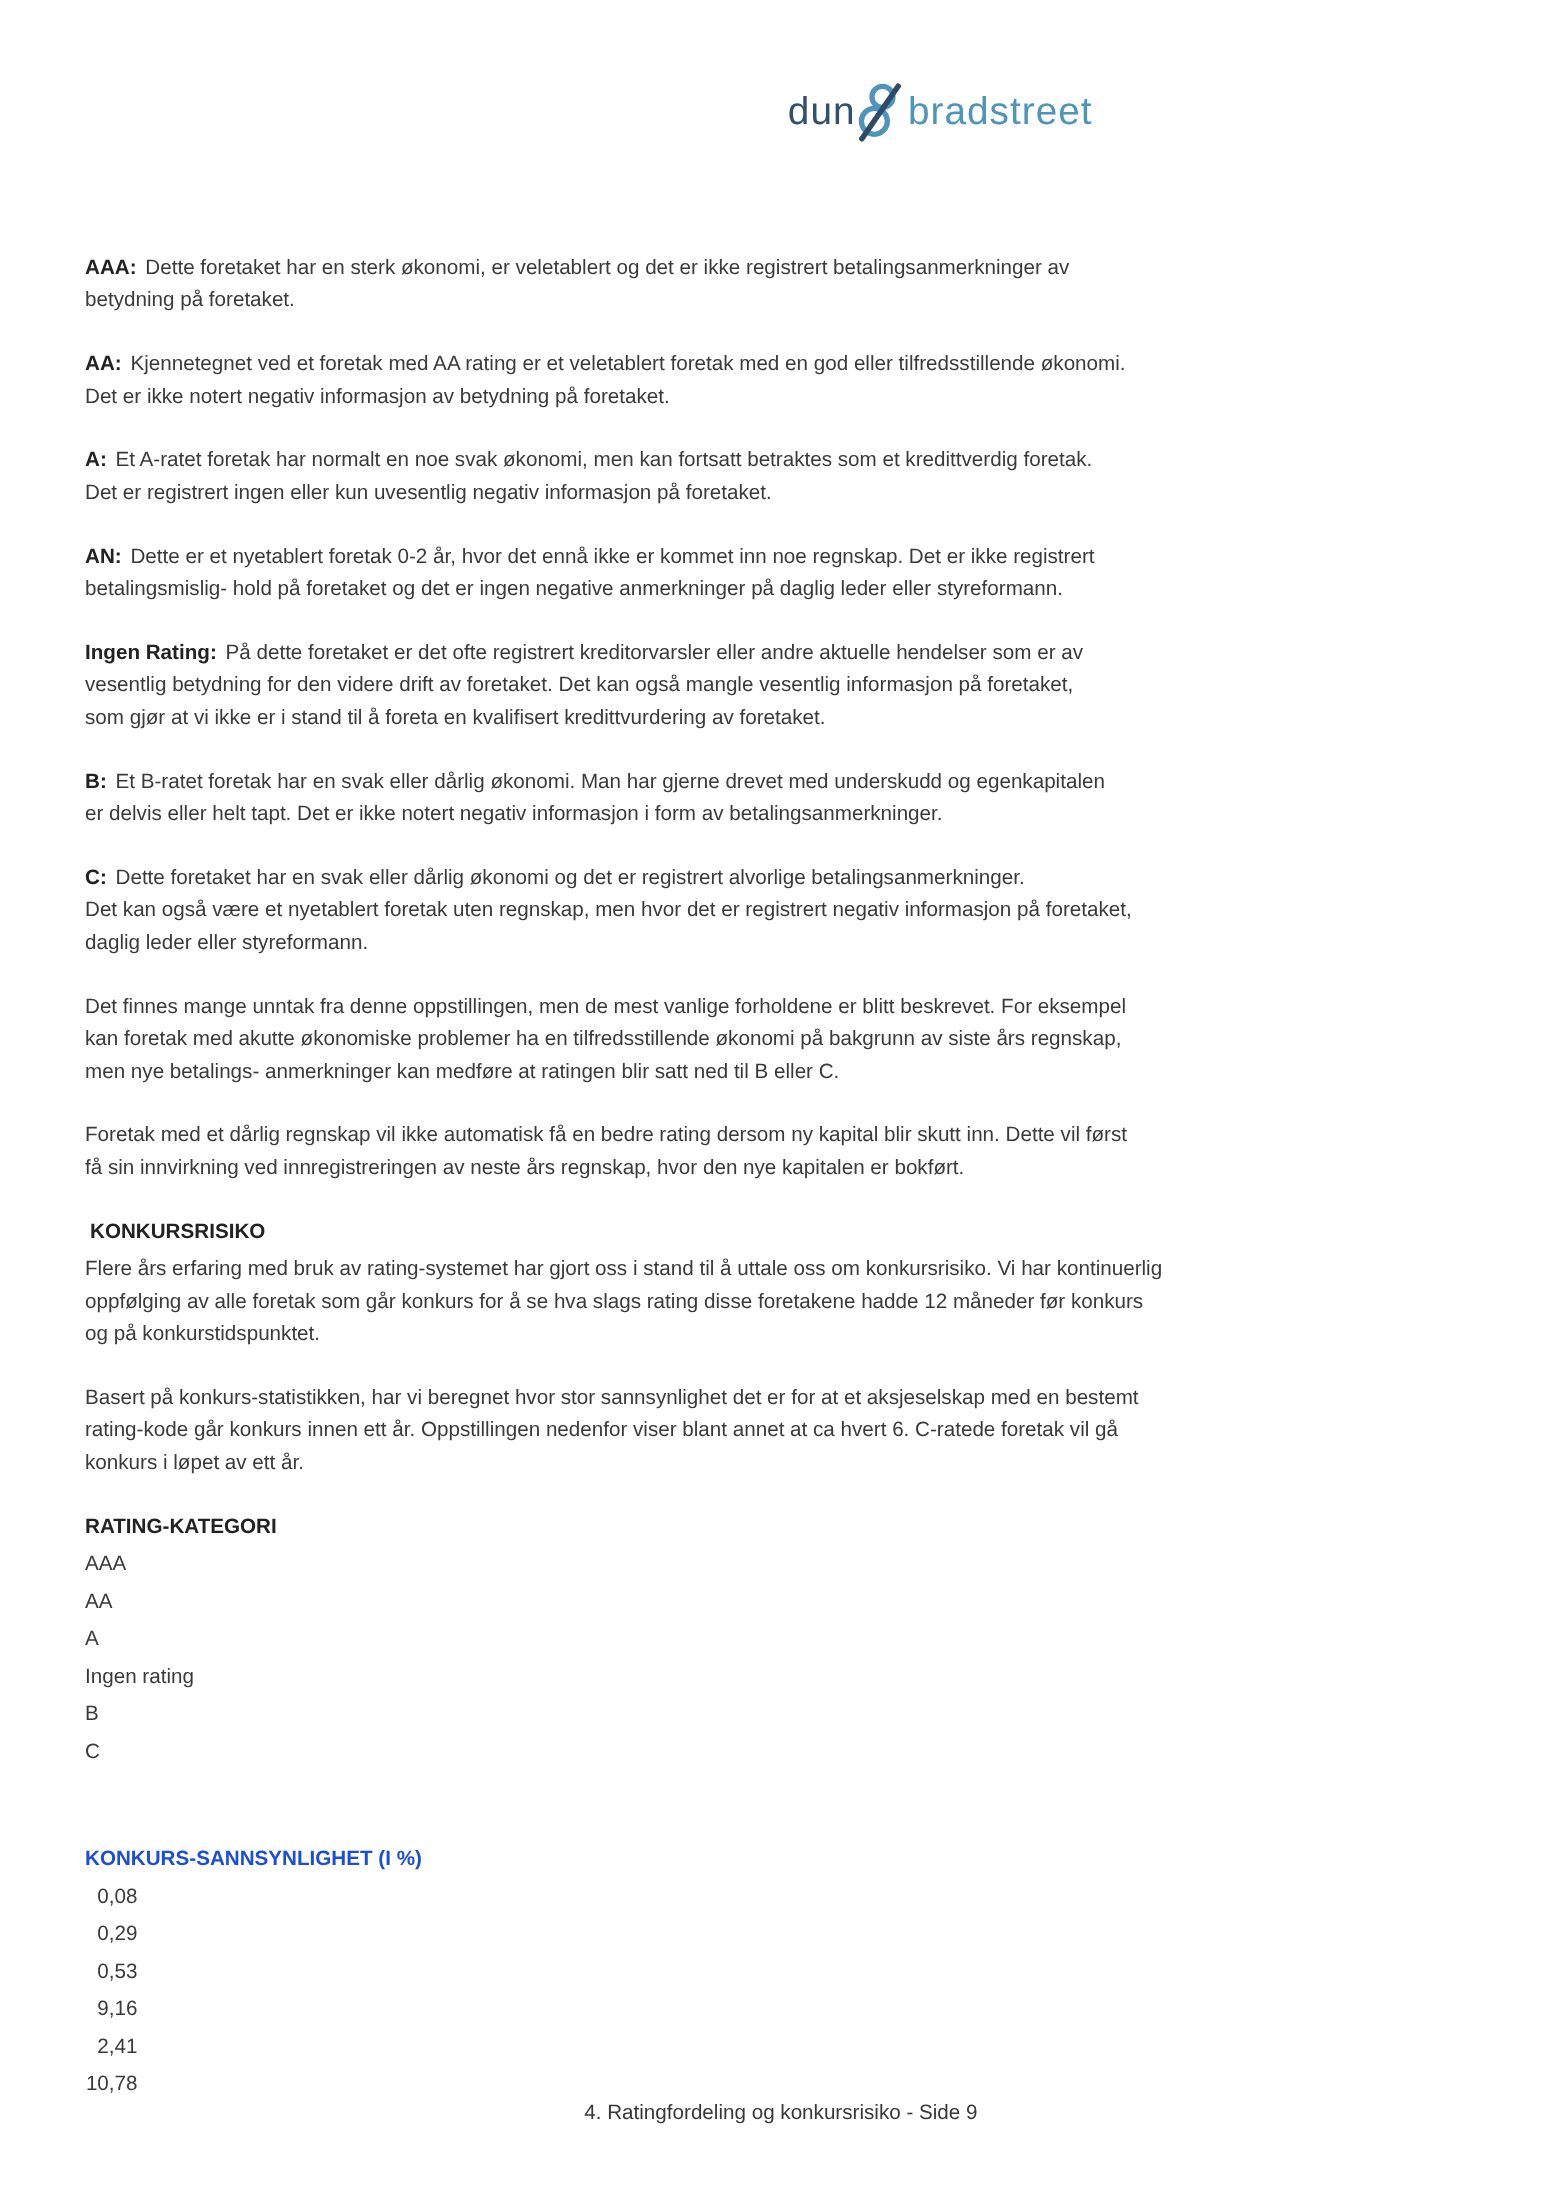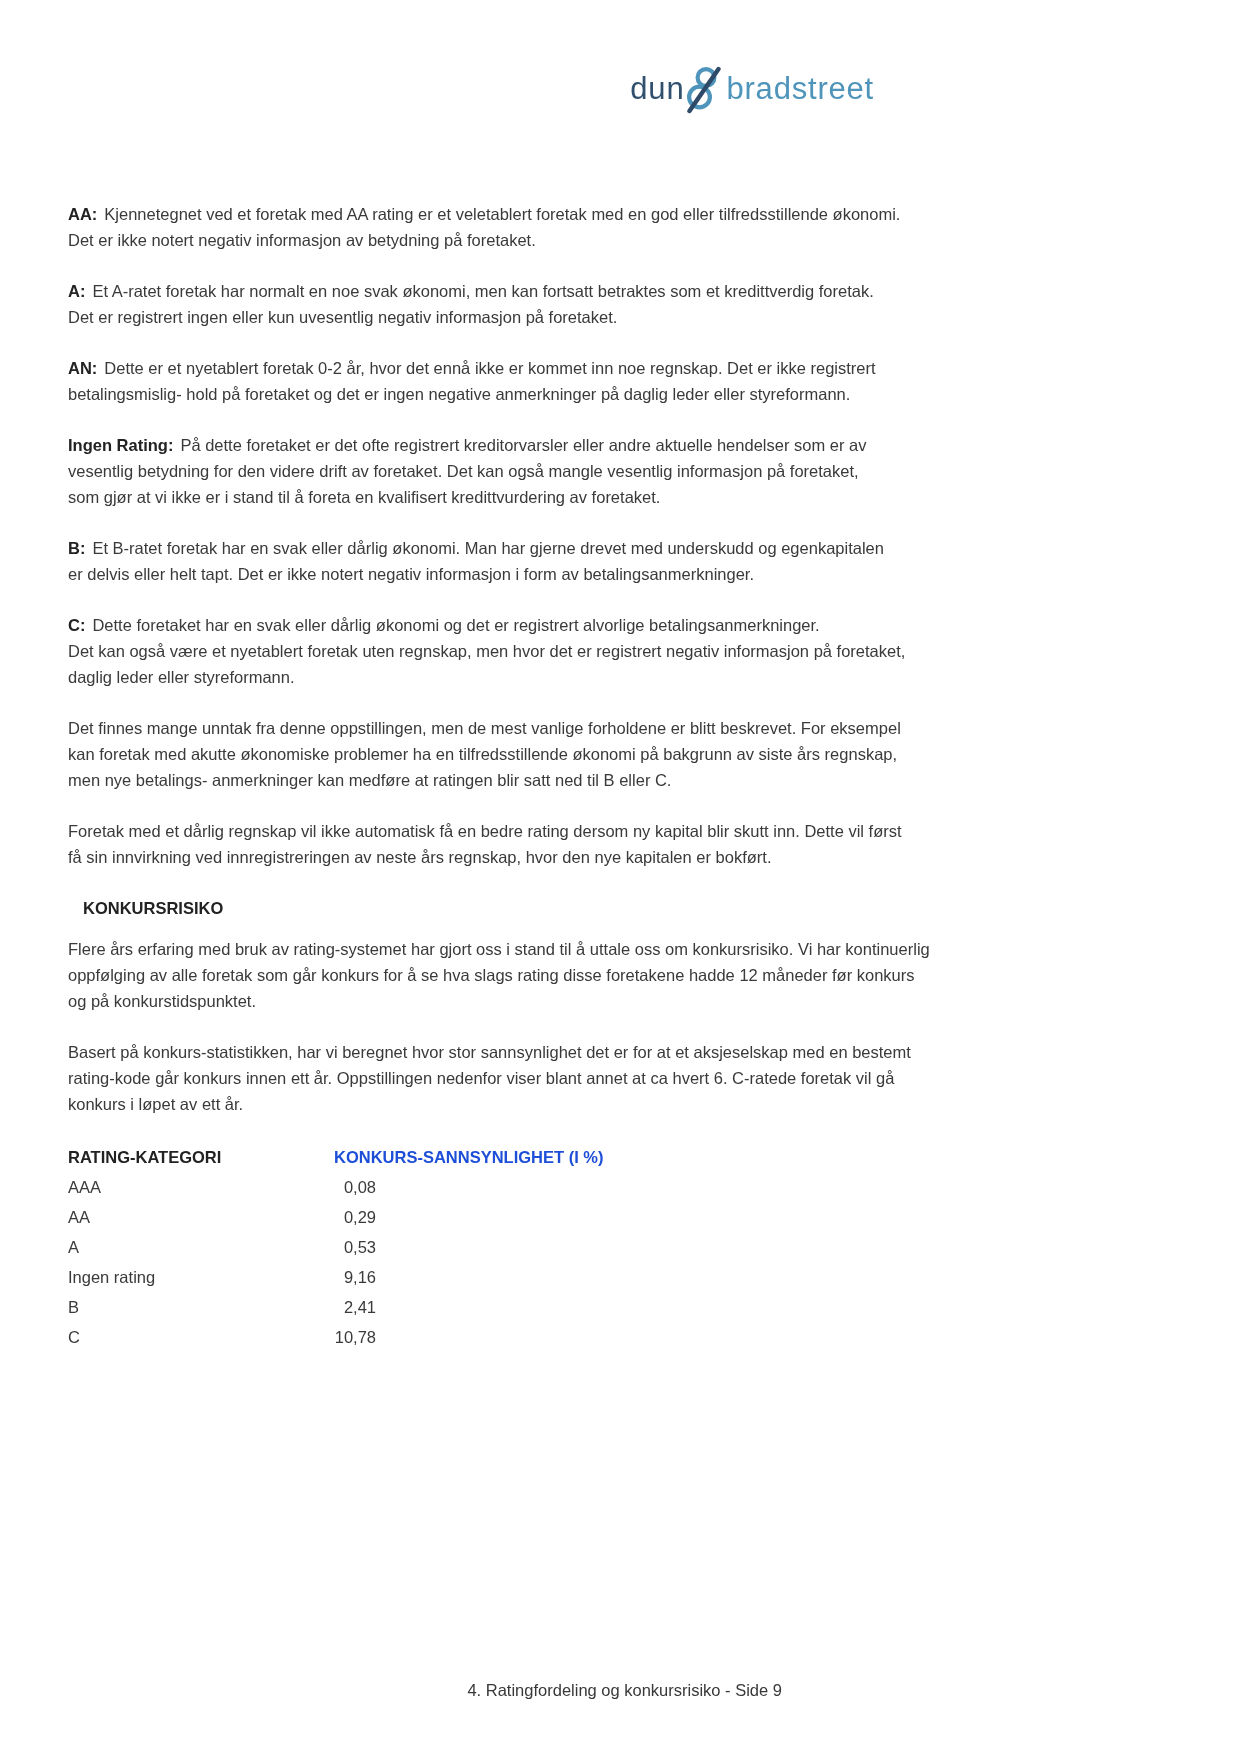--- a/index.html
+++ b/index.html
@@ -50,32 +50,32 @@
     white-space: pre-line;
   }
   .para .run-in-label {
     font-weight: bold;
     color: #222222;
     margin-right: 7px;
   }
   .section-heading {
     font-weight: bold;
     color: #222222;
-    margin: 15px;
+    margin: 4px;
     font-size: 16.5px;
     line-height: 26px;
   }
   .section-heading + .para { margin-top: 0; }
 
   
   .rating-table { margin-top: 0; }
   .t-row {
     display: flex;
-    align-items: center;
     height: 30px;
+    flex-direction: column;
   }
   .t-row .c1 {
     width: 266px;
     flex: 0 0 266px;
   }
   .t-row .c2-header { font-weight: bold; color: #1d4ed8; }
   .t-row .c1-header { font-weight: bold; color: #222222; }
   .t-row .c2-val {
     width: 42px;
     flex: 0 0 42px;
@@ -109,20 +109,22 @@
         <circle cx="21" cy="11.5" r="8.4" fill="none" stroke="#4f94ba" stroke-width="4.2"></circle>
         <circle cx="14.5" cy="31" r="10.4" fill="none" stroke="#4f94ba" stroke-width="4.2"></circle>
         <line x1="33.5" y1="3" x2="4.5" y2="45" stroke="#2e4a68" stroke-width="4.4" stroke-linecap="round"></line>
       </svg>
     </span>
     <span class="word-bradstreet">bradstreet</span>
   </div>
 
   <div class="content">
 
+    <p class="para"><span class="run-in-label">AAA:</span><span>Dette foretaket har en sterk økonomi, er veletablert og det er ikke registrert betalingsanmerkninger av
+betydning på foretaket.</span></p>
 
     <p class="para"><span class="run-in-label">AA:</span><span>Kjennetegnet ved et foretak med AA rating er et veletablert foretak med en god eller tilfredsstillende økonomi.
 Det er ikke notert negativ informasjon av betydning på foretaket.</span></p>
 
     <p class="para"><span class="run-in-label">A:</span><span>Et A-ratet foretak har normalt en noe svak økonomi, men kan fortsatt betraktes som et kredittverdig foretak.
 Det er registrert ingen eller kun uvesentlig negativ informasjon på foretaket.</span></p>
 
     <p class="para"><span class="run-in-label">AN:</span><span>Dette er et nyetablert foretak 0-2 år, hvor det ennå ikke er kommet inn noe regnskap. Det er ikke registrert
 betalingsmislig- hold på foretaket og det er ingen negative anmerkninger på daglig leder eller styreformann.</span></p>
 

